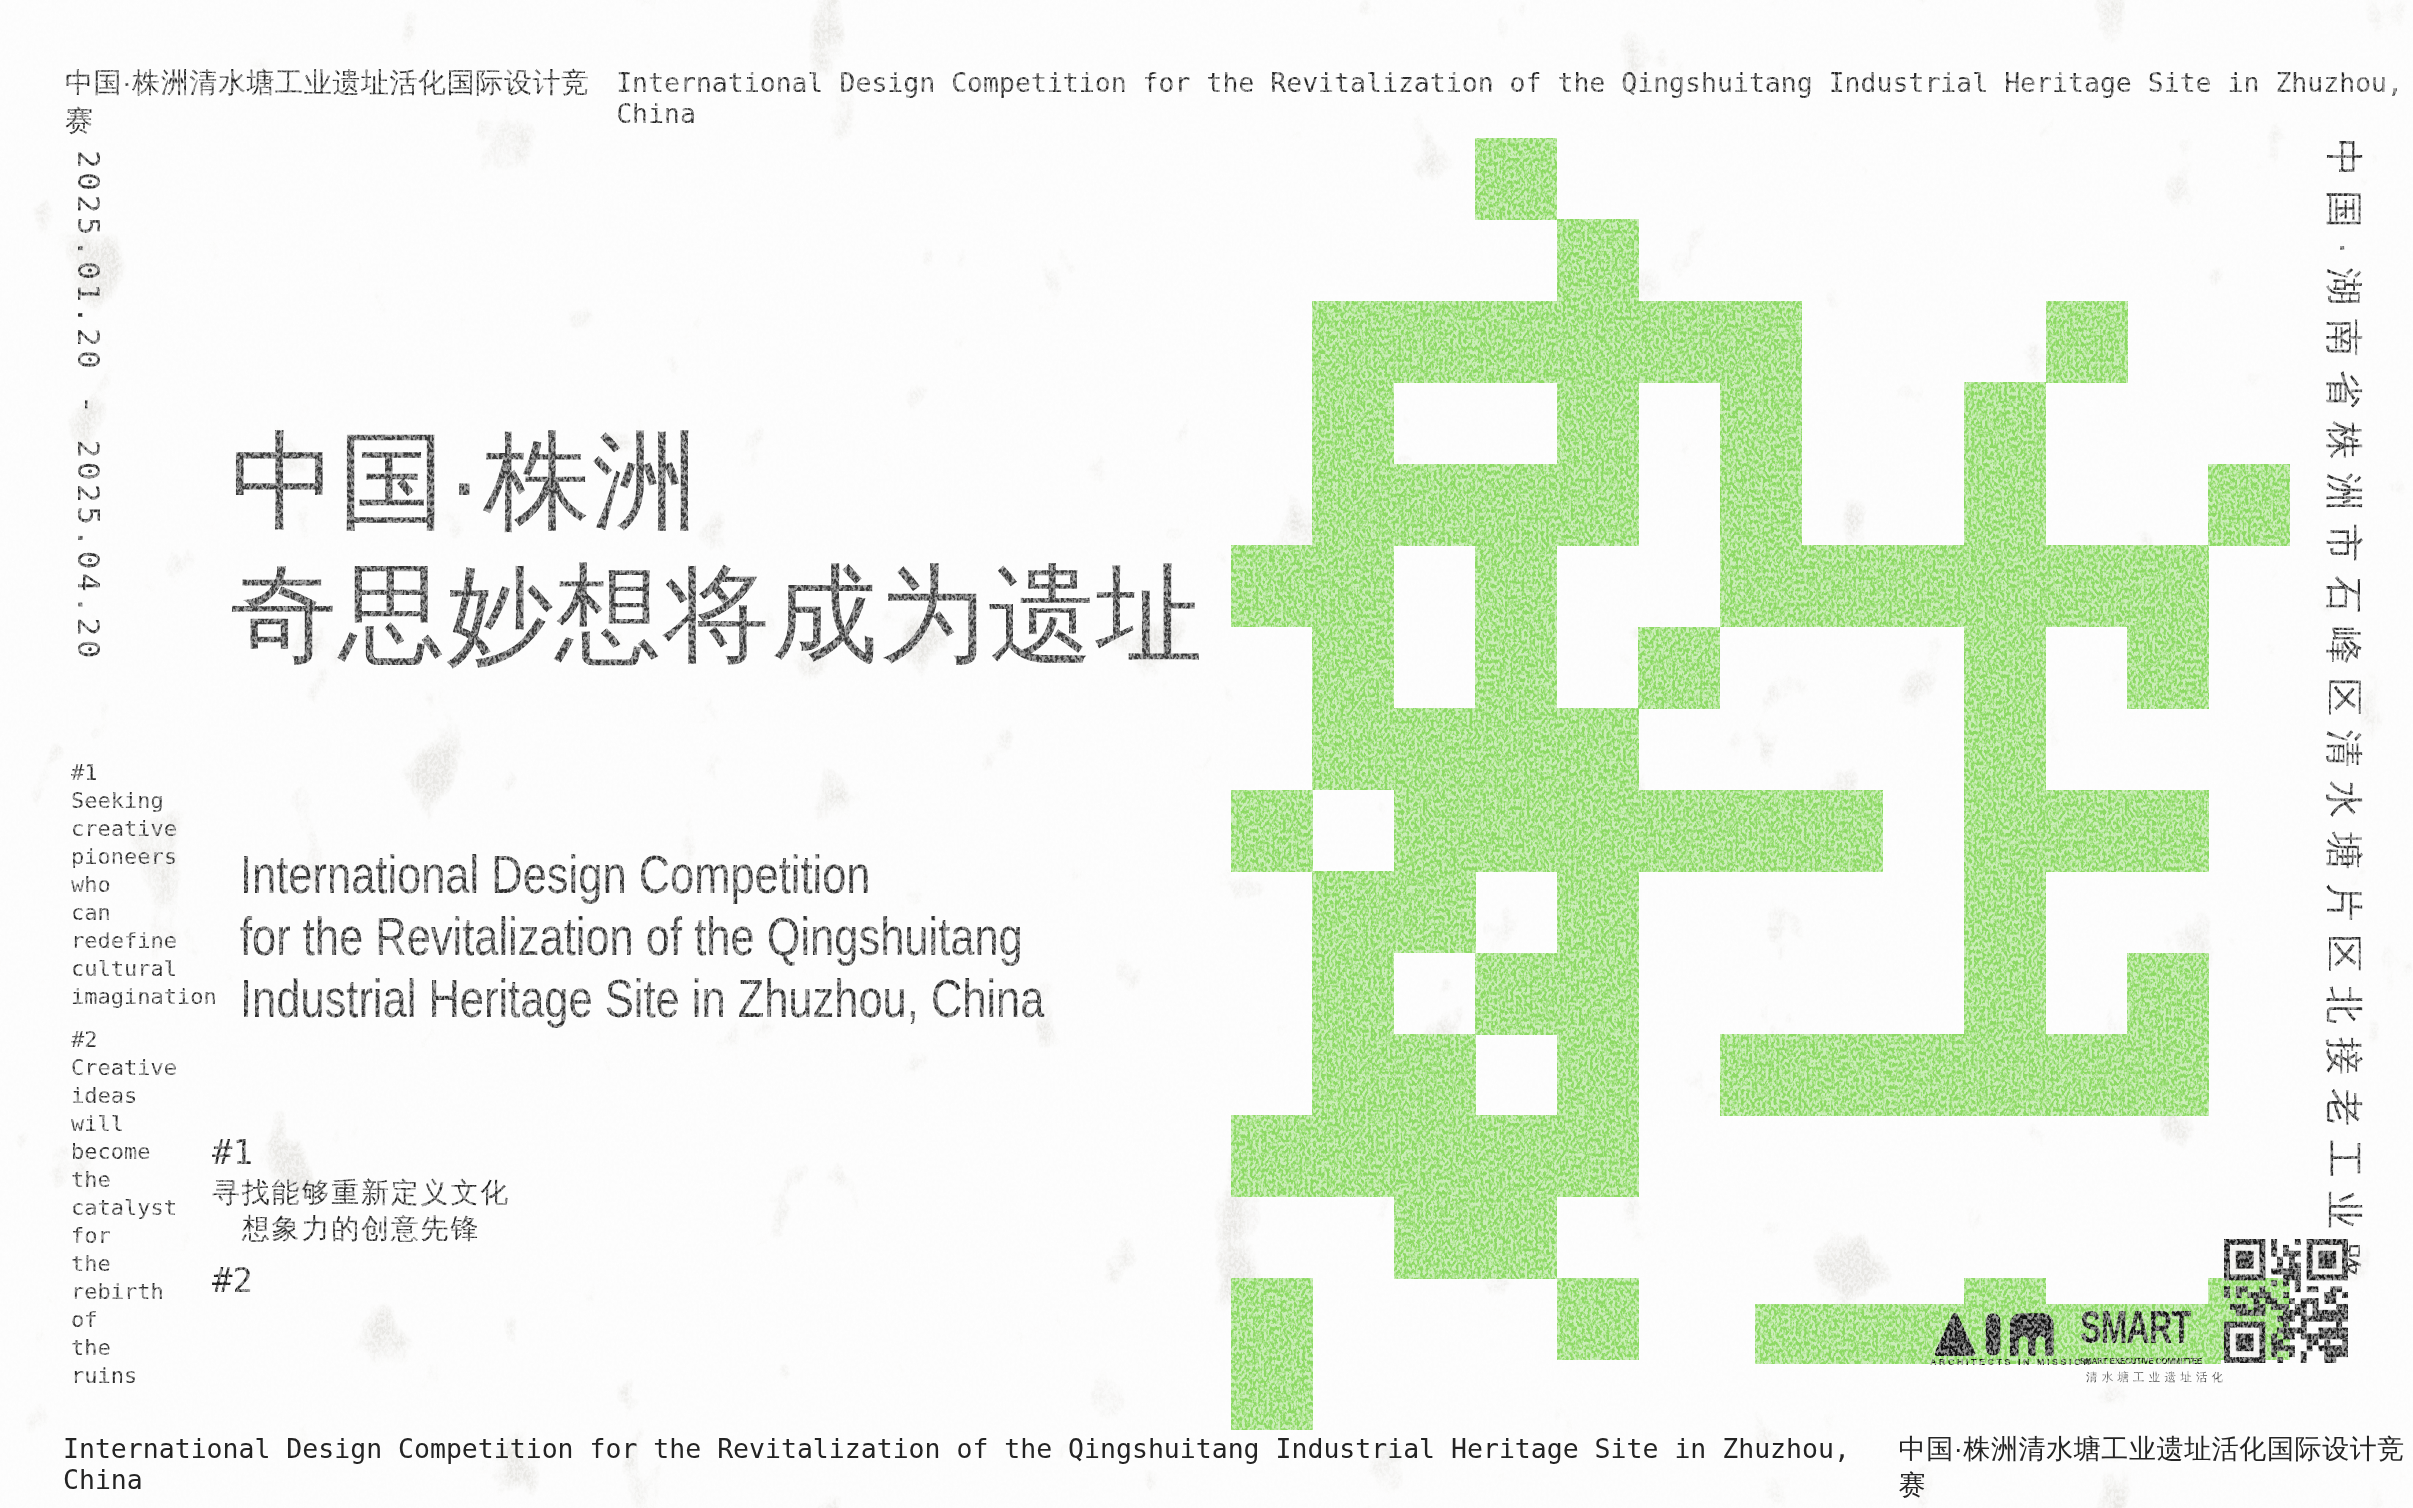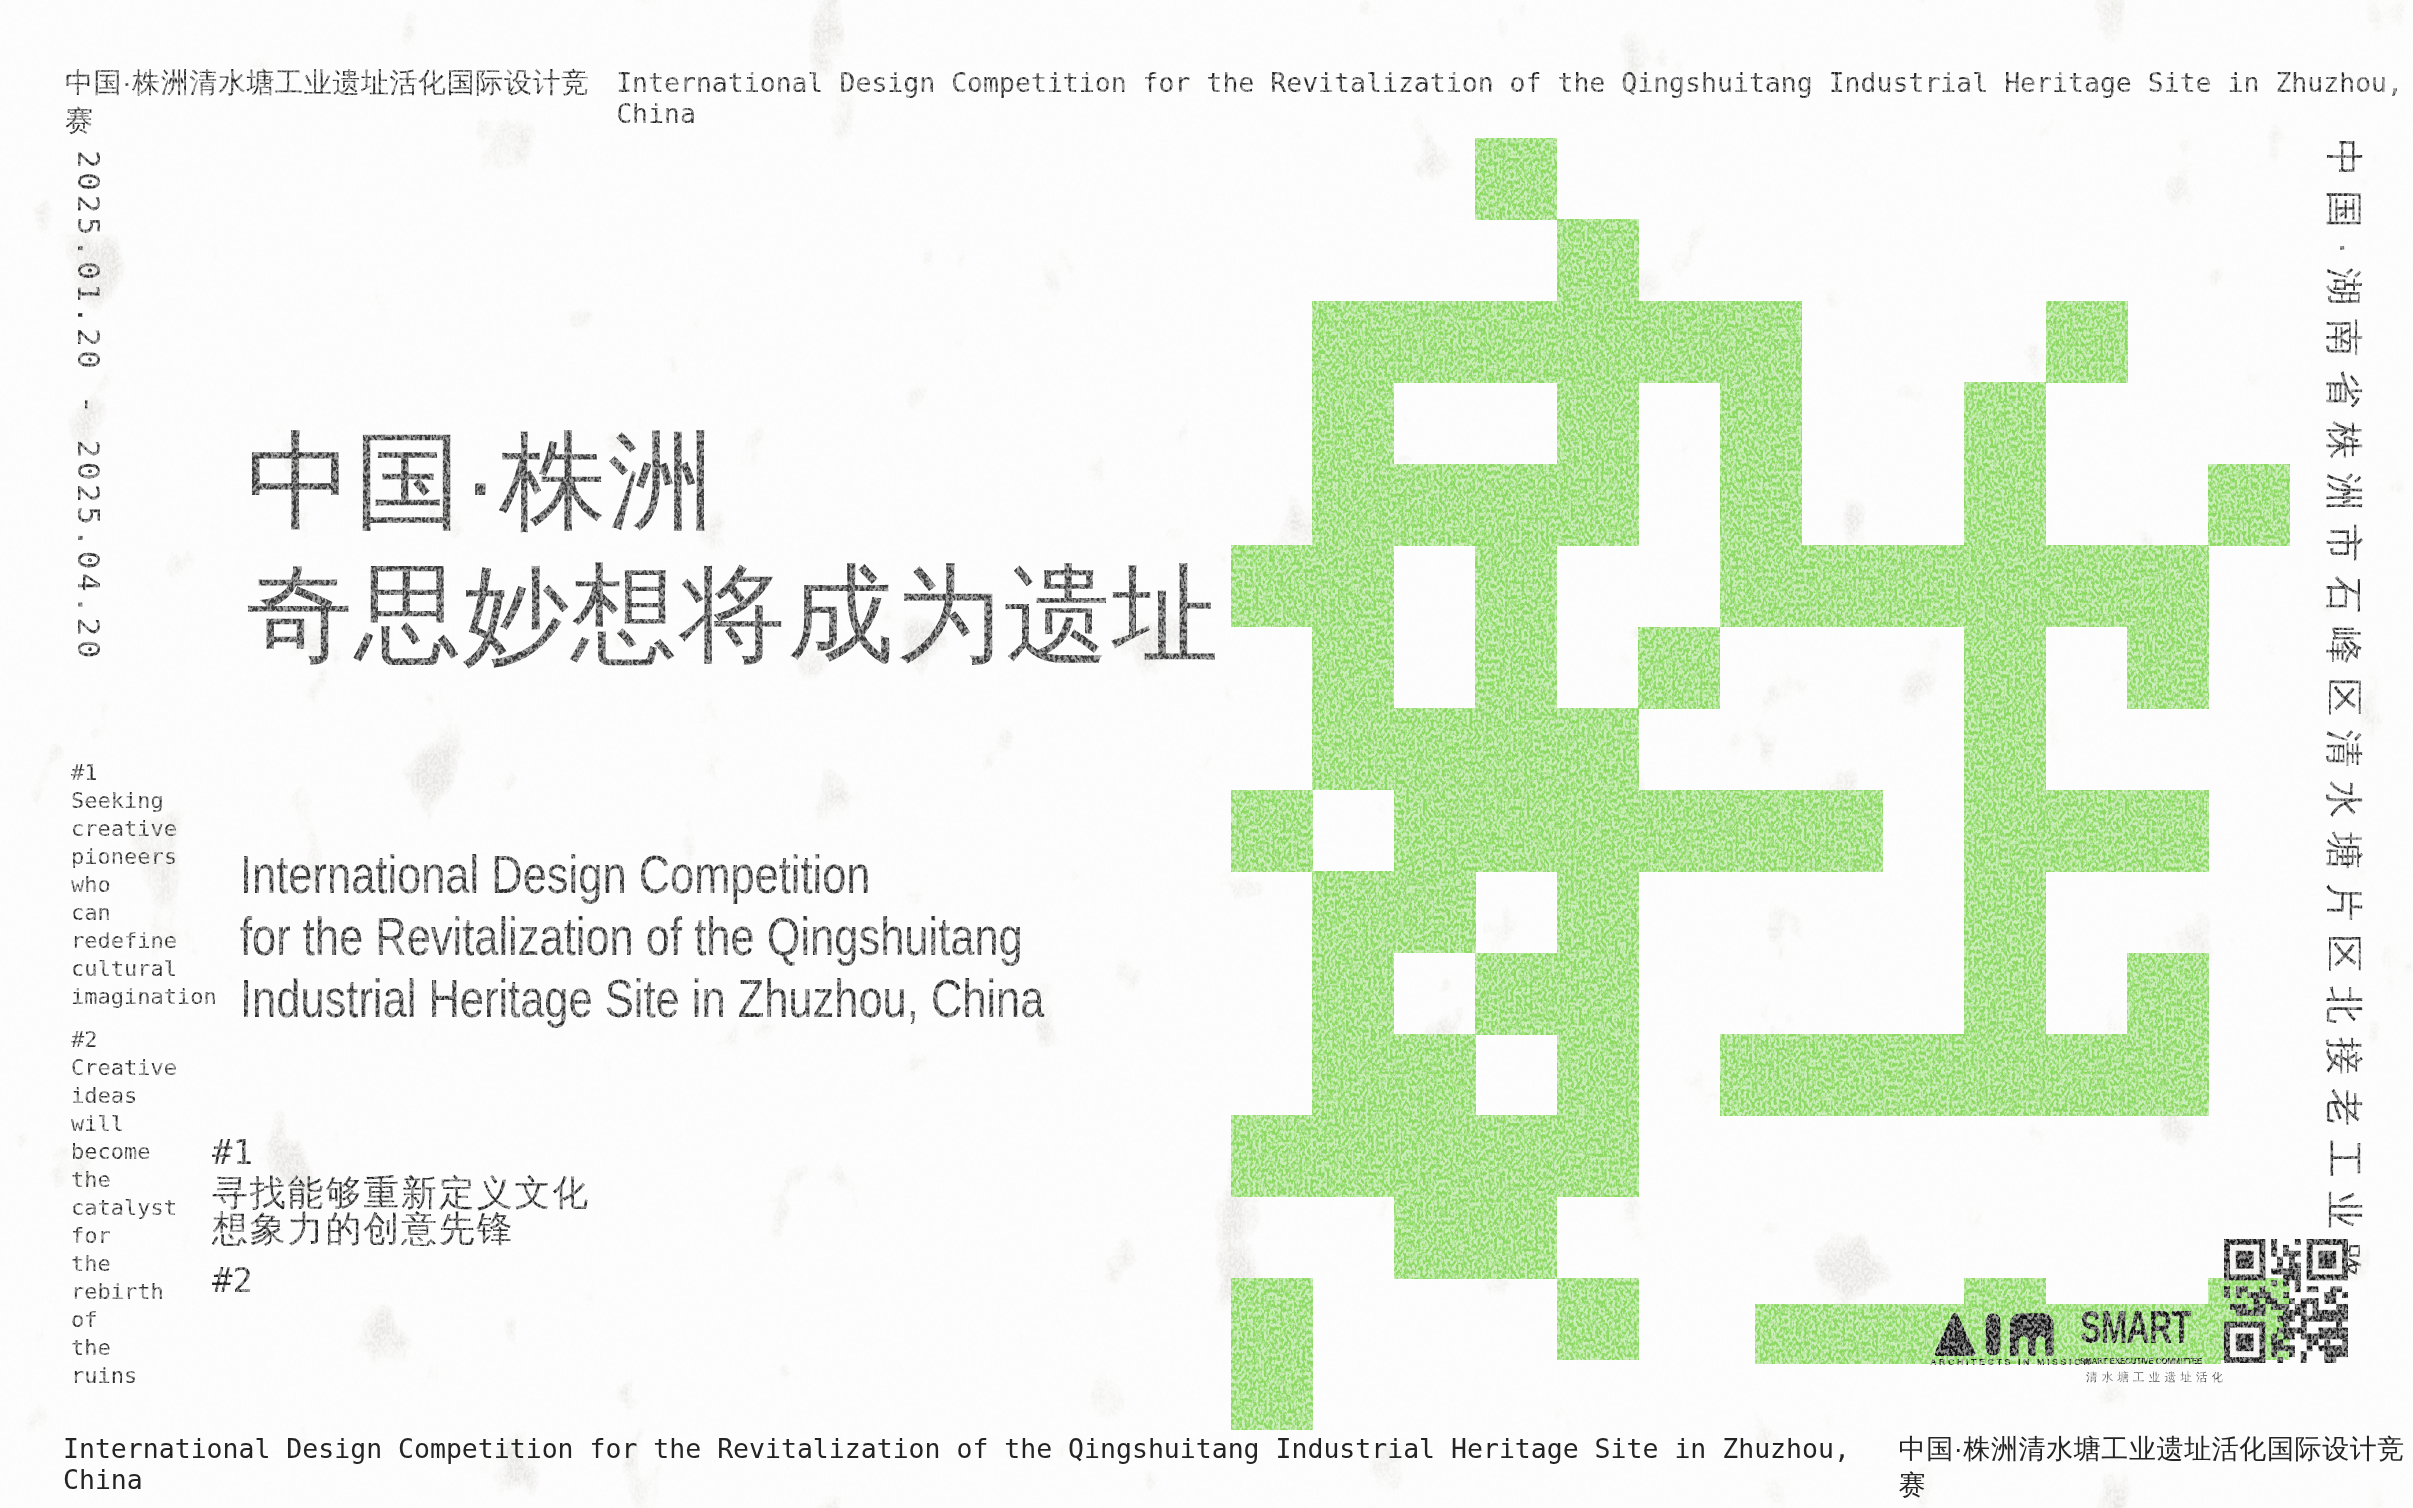--- a/index.html
+++ b/index.html
@@ -32,31 +32,31 @@
     font-size:31px;letter-spacing:3.6px;color:#2c2c2c;z-index:20;}
   #address-rail{left:2369px;top:139px;transform:rotate(90deg);transform-origin:0 0;
     font-size:38px;letter-spacing:13.3px;color:#2a2a2a;z-index:20;}
 
   
   .note{left:71px;font-size:22px;line-height:28px;color:#2a2a2a;z-index:20;}
   #note1{top:759px;}
   #note2{top:1026px;}
 
   
-  #title{left:246px;top:415px;z-index:20;color:#383838;}
+  #title{left:230px;top:415px;z-index:20;color:#383838;}
   #title .tline{font-size:107px;line-height:133px;letter-spacing:1.2px;font-weight:400;}
   #subtitle{left:240px;top:844px;z-index:20;color:#2f2f2f;}
   #subtitle .sline{font-size:53px;line-height:62px;transform:scaleX(.82);transform-origin:0 50%;white-space:nowrap;}
 
   
   #cn-note1,#cn-note2{left:212px;z-index:20;color:#232323;}
   #cn-note1{top:1134px;}
   #cn-note2{top:1262px;}
   .cn-tag{font-size:34px;line-height:37px;margin-bottom:3.6px;color:#1f1f1f;}
-  .cn-body{font-size:36px;line-height:36px;letter-spacing:1.8px;}
+  .cn-body{font-size:28px;line-height:36px;letter-spacing:1.8px;text-align:center;}
 
   
   #pixel-art{left:1231px;top:138px;width:1059px;height:1292px;overflow:hidden;z-index:5;}
   #pixel-art .cell{position:absolute;width:82px;height:82px;}
 
   
   #logo-band{left:1755px;top:1304px;width:466px;height:60px;z-index:15;}
   #aim-logo{left:180px;top:8.4px;width:121px;height:45px;}
   #aim-caption{left:175px;top:53px;font-size:9px;font-weight:bold;letter-spacing:2.5px;color:#101010;white-space:nowrap;}
   #smart-title{left:325px;top:-3.6px;font-size:46px;font-weight:900;letter-spacing:-1.2px;color:#111;

